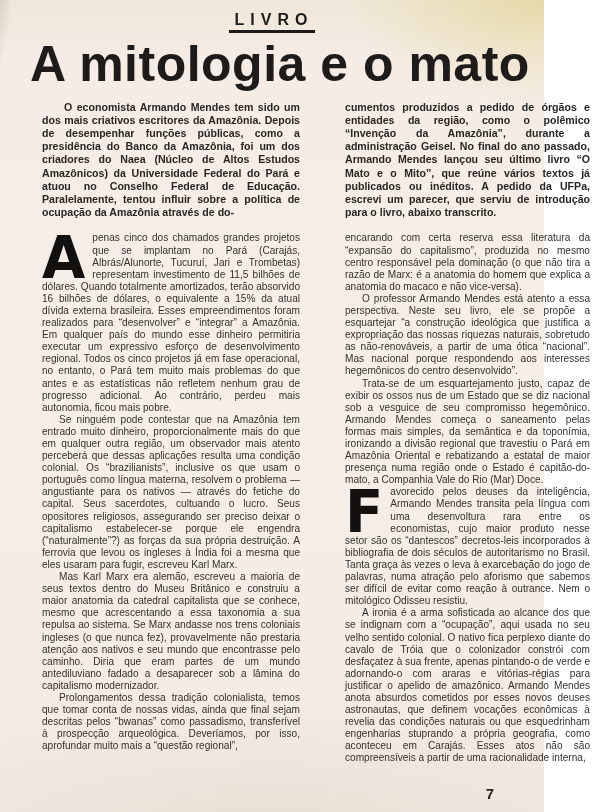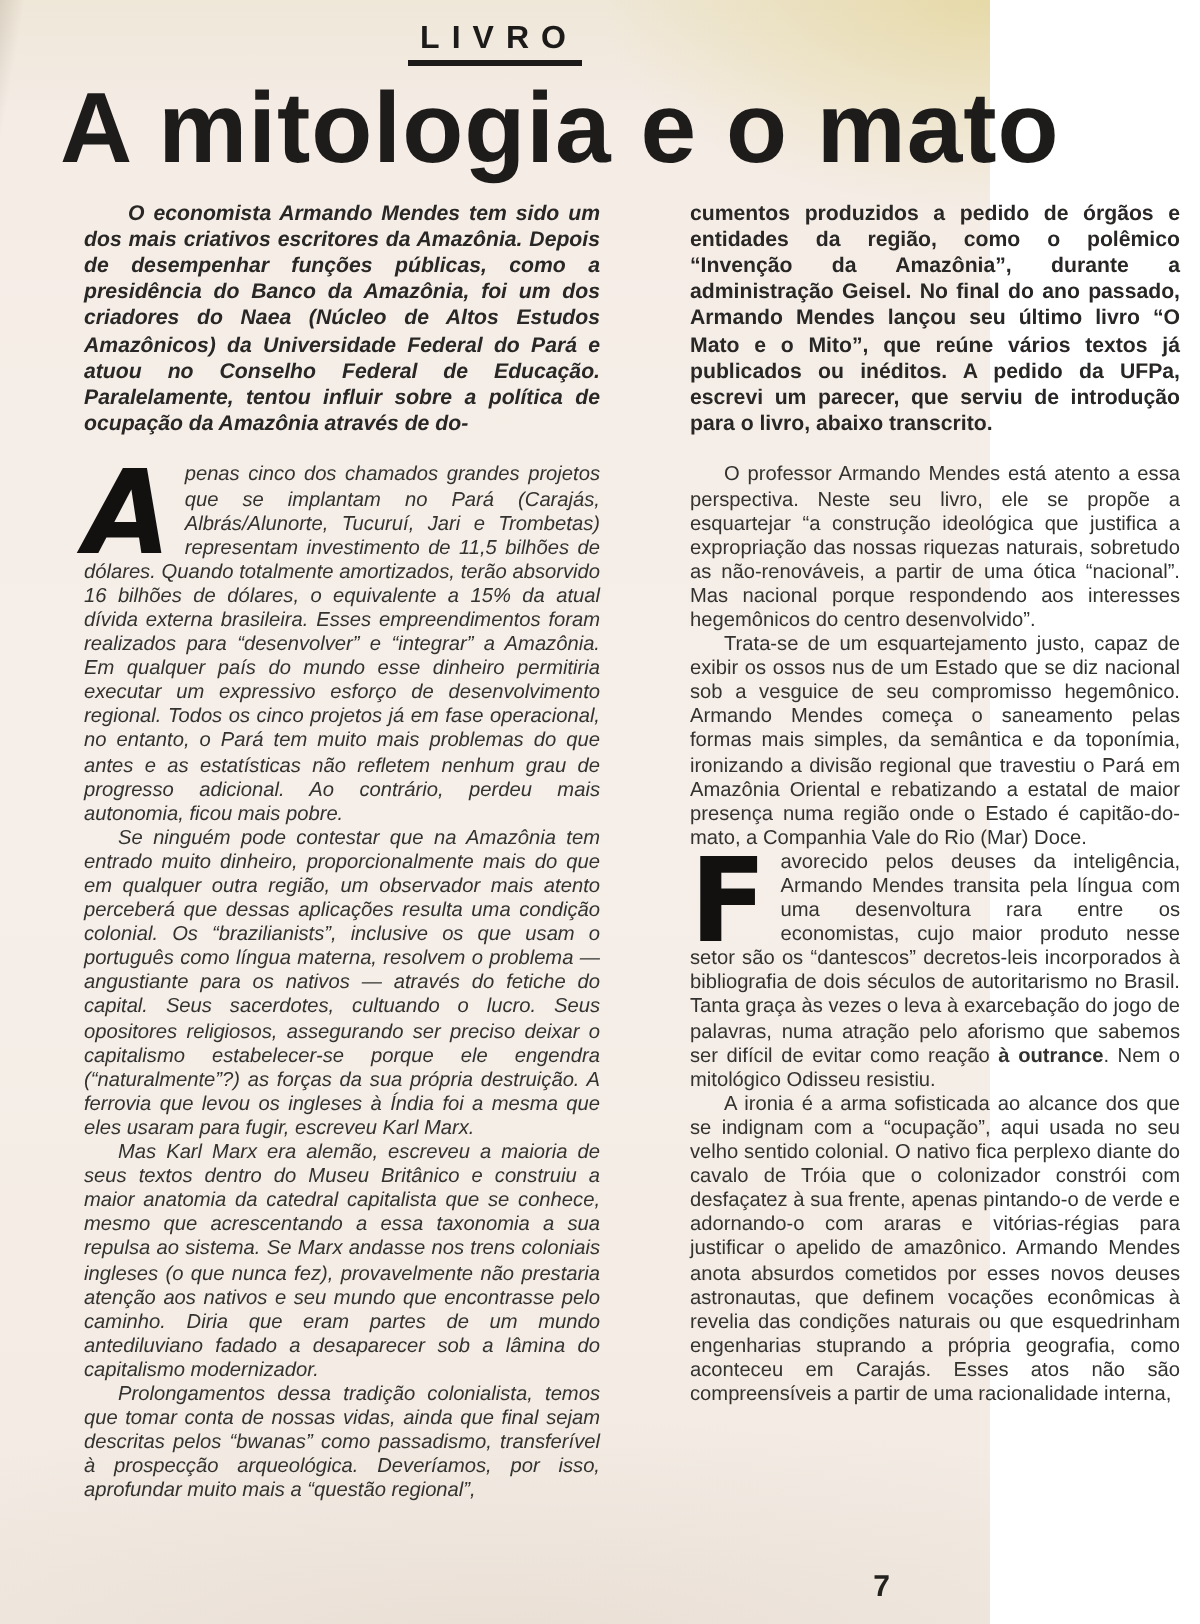--- a/index.html
+++ b/index.html
@@ -1,21 +1,21 @@
 <!DOCTYPE html>
 <html lang="pt"><head>
 <meta charset="utf-8">
 <style>
   html, body { margin:0; padding:0; }
   body {
     width:600px; height:812px; overflow:hidden;
     font-family:"Liberation Sans", sans-serif;
   }
   .page {
-    position:relative; width:495px; height:812px; box-sizing:border-box;
+    position:relative; width:544px; height:812px; box-sizing:border-box;
     padding-top:11px;
     background:
       linear-gradient(100deg, rgba(60,40,30,0.12) 0%, rgba(60,40,30,0) 2%),
       radial-gradient(ellipse 280px 150px at 100% 0%, rgba(216,198,96,0.40), rgba(216,198,96,0) 70%),
       radial-gradient(ellipse 600px 160px at 50% 102%, rgba(190,170,150,0.18), rgba(190,170,150,0) 75%),
       linear-gradient(#efe7d8 0%, #f4ece5 7%, #f6efe9 50%, #f2eae2 100%);
     color:#2e2d2b;
   }
   .kicker { text-align:center; }
   .kicker .kicker-label {
@@ -23,33 +23,33 @@
     color:#1c1b1a; border-bottom:3px solid #1c1b1a; padding:0 2px 1px 6px; line-height:1.1;
   }
   .headline {
     margin:7px 30px 0 30px; text-align:center;
     font-size:50px; line-height:49px; font-weight:bold; color:#1d1c1b;
     letter-spacing:0.5px; white-space:nowrap;
   }
   .content { margin-left:42px; margin-right:10px; width:548px; box-sizing:border-box; }
   .columns { display:flex; gap:13px; }
   .col { text-align:justify; }
-  .col-0 { width:258px; flex:0 0 258px;font-style:italic; }
+  .col-0 { width:258px; flex:0 0 258px; }
   .col-1 { flex:1;margin-left:32px; }
   .intro { margin-top:12px; font-weight:bold; font-size:10.6px; line-height:13.2px; color:#27262 4; color:#282725; }
   .intro .indent { text-indent:22px; }
   .body-text { margin-top:13px; font-size:10.1px; line-height:12.1px; color:#33322f; }
   .body-text .indent { text-indent:17px; }
   p { margin:0; padding:0; }
   .dropcap {
     float:left; font-family:"DejaVu Sans", sans-serif; font-weight:bold;
     font-size:56px; line-height:44px; padding:3px 7px 0 0; color:#121110;
     transform:scaleY(1.04); transform-origin:top left;
   }
-  .bold { font-weight:bold; }
+  .bold { font-weight:normal; }
   .pageno {
     position:absolute; right:50px; bottom:10px;
     font-weight:bold; font-size:15px; color:#23221f;
   }
 </style>
 </head>
 <body>
 
 <div class="page">
 
@@ -71,20 +71,21 @@
     </div>
 
     <div class="body-text columns">
       <div class="col col-0 body-col">
           <p><span class="dropcap">A</span><span>penas cinco dos chamados grandes projetos que se implantam no Pará (Carajás, Albrás/Alunorte, Tucuruí, Jari e Trombetas) representam investimento de 11,5 bilhões de dólares. Quando totalmente amortizados, terão absorvido 16 bilhões de dólares, o equivalente a 15% da atual dívida externa brasileira. Esses empreendimentos foram realizados para “desenvolver” e “integrar” a Amazônia. Em qualquer país do mundo esse dinheiro permitiria executar um expressivo esforço de desenvolvimento regional. Todos os cinco projetos já em fase operacional, no entanto, o Pará tem muito mais problemas do que antes e as estatísticas não refletem nenhum grau de progresso adicional. Ao contrário, perdeu mais autonomia, ficou mais pobre.</span></p>
           <p class="indent"><span>Se ninguém pode contestar que na Amazônia tem entrado muito dinheiro, proporcionalmente mais do que em qualquer outra região, um observador mais atento perceberá que dessas aplicações resulta uma condição colonial. Os “brazilianists”, inclusive os que usam o português como língua materna, resolvem o problema — angustiante para os nativos — através do fetiche do capital. Seus sacerdotes, cultuando o lucro. Seus opositores religiosos, assegurando ser preciso deixar o capitalismo estabelecer-se porque ele engendra (“naturalmente”?) as forças da sua própria destruição. A ferrovia que levou os ingleses à Índia foi a mesma que eles usaram para fugir, escreveu Karl Marx.</span></p>
           <p class="indent"><span>Mas Karl Marx era alemão, escreveu a maioria de seus textos dentro do Museu Britânico e construiu a maior anatomia da catedral capitalista que se conhece, mesmo que acrescentando a essa taxonomia a sua repulsa ao sistema. Se Marx andasse nos trens coloniais ingleses (o que nunca fez), provavelmente não prestaria atenção aos nativos e seu mundo que encontrasse pelo caminho. Diria que eram partes de um mundo antediluviano fadado a desaparecer sob a lâmina do capitalismo modernizador.</span></p>
           <p class="indent"><span>Prolongamentos dessa tradição colonialista, temos que tomar conta de nossas vidas, ainda que final sejam descritas pelos “bwanas” como passadismo, transferível à prospecção arqueológica. Deveríamos, por isso, aprofundar muito mais a “questão regional”,</span></p>
         </div>
       <div class="col col-1 body-col">
+          <p><span>encarando com certa reserva essa literatura da “expansão do capitalismo”, produzida no mesmo centro responsável pela dominação (o que não tira a razão de Marx: é a anatomia do homem que explica a anatomia do macaco e não vice-versa).</span></p>
           <p class="indent"><span>O professor Armando Mendes está atento a essa perspectiva. Neste seu livro, ele se propõe a esquartejar “a construção ideológica que justifica a expropriação das nossas riquezas naturais, sobretudo as não-renováveis, a partir de uma ótica “nacional”. Mas nacional porque respondendo aos interesses hegemônicos do centro desenvolvido”.</span></p>
           <p class="indent"><span>Trata-se de um esquartejamento justo, capaz de exibir os ossos nus de um Estado que se diz nacional sob a vesguice de seu compromisso hegemônico. Armando Mendes começa o saneamento pelas formas mais simples, da semântica e da toponímia, ironizando a divisão regional que travestiu o Pará em Amazônia Oriental e rebatizando a estatal de maior presença numa região onde o Estado é capitão-do-mato, a Companhia Vale do Rio (Mar) Doce.</span></p>
           <p><span class="dropcap">F</span><span>avorecido pelos deuses da inteligência, Armando Mendes transita pela língua com uma desenvoltura rara entre os economistas, cujo maior produto nesse setor são os “dantescos” decretos-leis incorporados à bibliografia de dois séculos de autoritarismo no Brasil. Tanta graça às vezes o leva à exarcebação do jogo de palavras, numa atração pelo aforismo que sabemos ser difícil de evitar como reação </span><span class="bold">à outrance</span><span>. Nem o mitológico Odisseu resistiu.</span></p>
           <p class="indent"><span>A ironia é a arma sofisticada ao alcance dos que se indignam com a “ocupação”, aqui usada no seu velho sentido colonial. O nativo fica perplexo diante do cavalo de Tróia que o colonizador constrói com desfaçatez à sua frente, apenas pintando-o de verde e adornando-o com araras e vitórias-régias para justificar o apelido de amazônico. Armando Mendes anota absurdos cometidos por esses novos deuses astronautas, que definem vocações econômicas à revelia das condições naturais ou que esquedrinham engenharias stuprando a própria geografia, como aconteceu em Carajás. Esses atos não são compreensíveis a partir de uma racionalidade interna,</span></p>
         </div>
     </div>
 
   </div>
 
   <div class="pageno">7</div>

